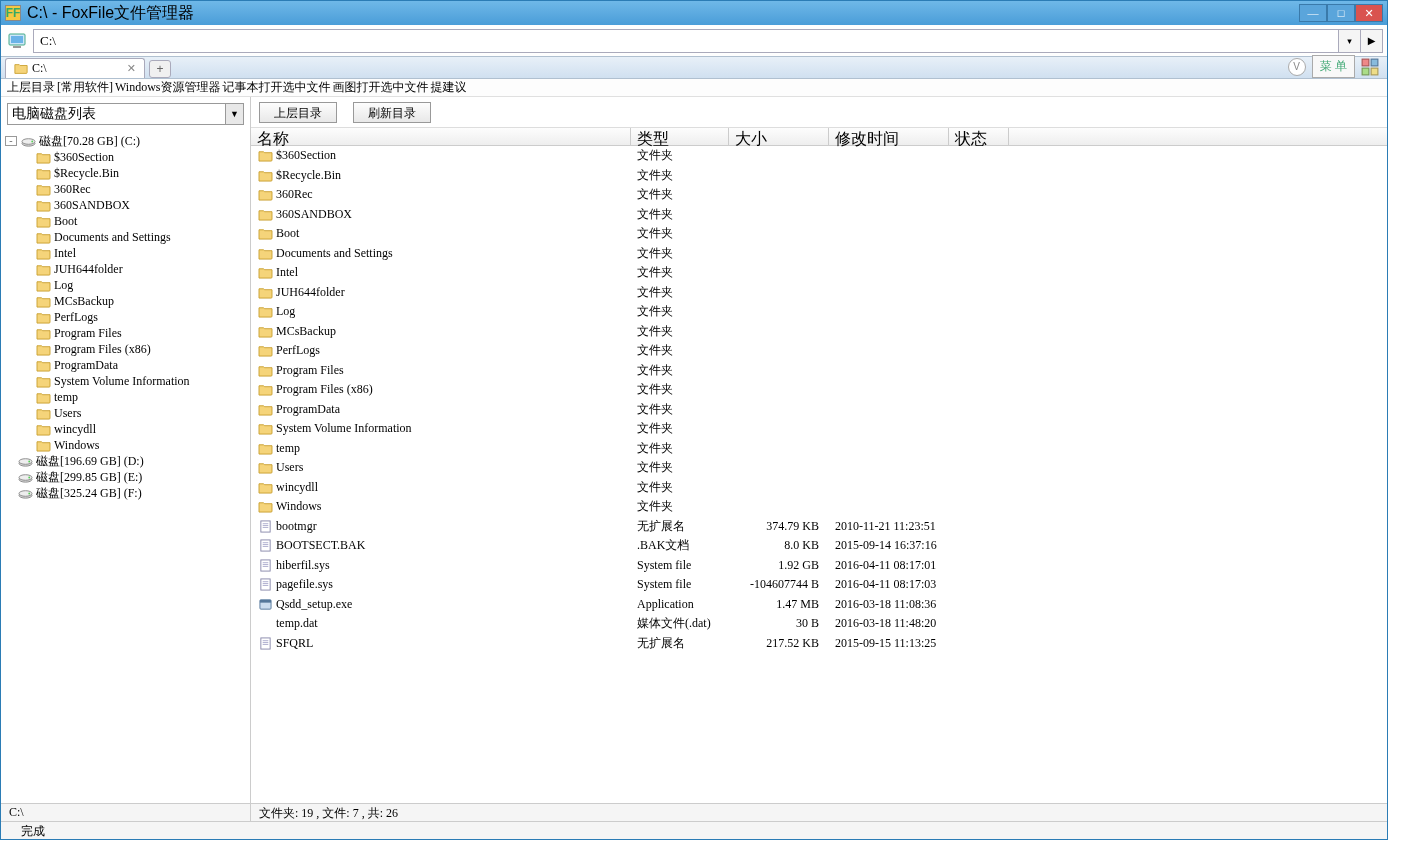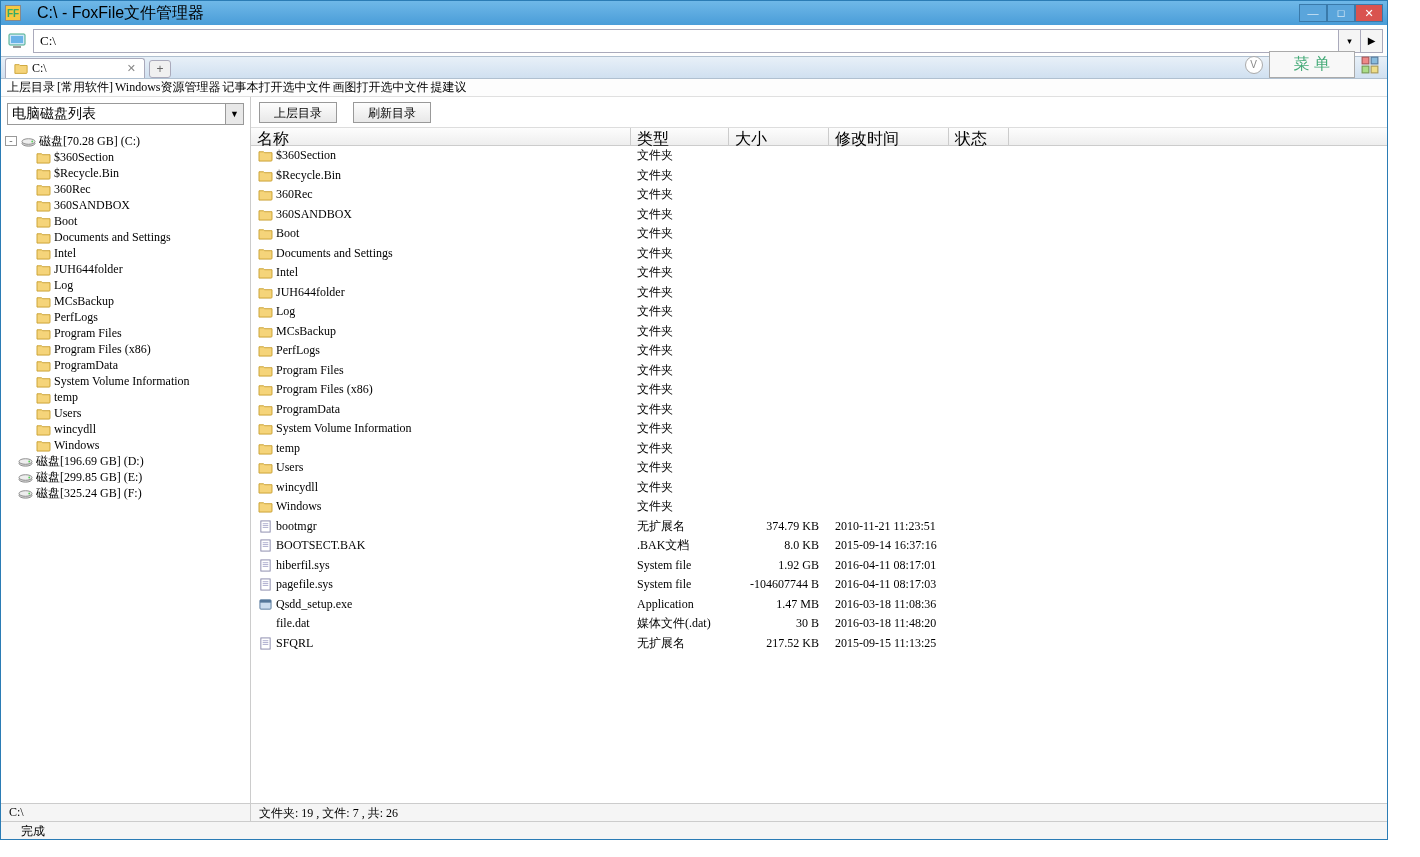--- a/index.html
+++ b/index.html
@@ -1,38 +1,38 @@
 <!DOCTYPE html>
 <html><head>
 <meta charset="utf-8">
 <style>
 *{box-sizing:border-box;margin:0;padding:0}
 body{font-family:"SimSun","宋体",Tahoma,sans-serif;font-size:12px;background:#fff;overflow:hidden}
 .window{border:1px solid #2b7cb5;width:1388px;height:840px;display:flex;flex-direction:column}
 .titlebar{background:linear-gradient(#6fb8e8,#4a9dd8);height:24px;display:flex;align-items:center;padding:0 4px;color:#000}
-.titlebar .app-icon{width:16px;height:16px;margin-right:16px;background:#f5c842;display:inline-flex;align-items:center;justify-content:center;font-size:10px;font-weight:bold;color:#3a6;border:1px solid #888}
+.titlebar .app-icon{width:16px;height:16px;margin-right:6px;background:#f5c842;display:inline-flex;align-items:center;justify-content:center;font-size:12px;font-weight:bold;color:#3a6;border:1px solid #888}
 .titlebar .title{flex:1;font-size:16px;font-family:Liberation Sans, sans-serif}
 .winbtns{display:flex;gap:0}
 .winbtn{width:28px;height:18px;background:#5aa5db;border:1px solid #3a7aaa;display:flex;align-items:center;justify-content:center;font-size:11px;color:#fff;cursor:pointer;font-family:Tahoma}
 .winbtn.close{background:#d9534f}
 .toolbar{height:32px;border-bottom:1px solid #b0c0d0;display:flex;align-items:center;padding:3px 4px;background:#fefefe}
 .toolbar .nav-icon{width:24px;height:24px;display:flex;align-items:center;justify-content:center;margin-right:4px}
 .toolbar .nav-icon svg{width:20px;height:20px}
 .addrbar{flex:1;height:24px;border:1px solid #aab;padding:2px 6px;font-family:Tahoma;font-size:13px;background:#fff}
 .toolbar .drop{width:22px;height:24px;border:1px solid #aab;border-left:none;display:flex;align-items:center;justify-content:center;font-size:9px;background:#f5f5f5;cursor:pointer}
 .toolbar .go{width:22px;height:24px;border:1px solid #aab;border-left:none;display:flex;align-items:center;justify-content:center;font-size:10px;background:#f5f5f5;cursor:pointer}
 .tabbar{height:22px;background:linear-gradient(#e8f0f8,#d0e0f0);border-bottom:1px solid #b0c0d0;display:flex;align-items:flex-end;padding:0 4px}
 .tab{height:20px;background:#fff;border:1px solid #aab;border-bottom:none;border-radius:3px 3px 0 0;padding:0 8px;display:flex;align-items:center;gap:4px;font-family:Tahoma;min-width:140px}
 .tab .fico{width:14px;height:14px}
 .tab .tx{flex:1}
 .tab .cl{font-size:11px;color:#888;cursor:pointer}
 .newtab{width:22px;height:18px;border:1px solid #aab;border-radius:3px;margin-left:4px;display:flex;align-items:center;justify-content:center;background:#f0f0f0;cursor:pointer;font-size:12px;color:#666}
 .tabbar .rt{margin-left:auto;display:flex;align-items:center;gap:6px;padding-right:4px}
 .tabbar .rt .v{width:18px;height:18px;border:1px solid #aaa;border-radius:9px;display:flex;align-items:center;justify-content:center;font-size:10px;color:#888;background:#fff}
-.tabbar .rt .menu{padding:2px 24px;border:1px solid #aaa;background:#f8f8f8;cursor:pointer;font-size:16px;color:#4a7}
+.tabbar .rt .menu{padding:2px 7px;border:1px solid #aaa;background:#f8f8f8;cursor:pointer;font-size:12px;color:#4a7}
 .tabbar .rt .grid{width:18px;height:18px;cursor:pointer}
 .menubar{height:18px;padding:1px 6px;display:flex;gap:2px;align-items:center;font-size:12px;border-bottom:1px solid #e0e0e0;background:#fdfdfd;font-family:"SimSun"}
 .menubar span{cursor:pointer;white-space:nowrap}
 .content{flex:1;display:flex;overflow:hidden}
 .left{width:250px;border-right:1px solid #ccc;display:flex;flex-direction:column}
 .combo{height:22px;margin:6px;border:1px solid #999;display:flex;align-items:center;background:#fff}
 .combo .sel{flex:1;padding:0 4px;font-size:14px;font-family:"SimSun"}
 .combo .ar{width:18px;height:20px;background:#e8e8e8;border-left:1px solid #999;display:flex;align-items:center;justify-content:center;font-size:9px;cursor:pointer}
 .tree{flex:1;overflow:auto;padding:2px 4px;font-family:"SimSun",Tahoma}
 .tnode{display:flex;align-items:center;height:16px;white-space:nowrap;cursor:pointer}
@@ -683,21 +683,21 @@
               </div>
               <div class="cell type">Application</div>
               <div class="cell size">1.47 MB</div>
               <div class="cell mod">2016-03-18 11:08:36</div>
             </div>
             <div class="grow">
               <div class="cell name">
                 <span class="ico file">
                   <svg viewBox="0 0 16 14"></svg>
                 </span>
-                <span>file.dat</span>
+                <span>temp.dat</span>
               </div>
               <div class="cell type">媒体文件(.dat)</div>
               <div class="cell size">30 B</div>
               <div class="cell mod">2016-03-18 11:48:20</div>
             </div>
             <div class="grow">
               <div class="cell name">
                 <span class="ico file">
                   <svg viewBox="0 0 16 14">
                     <rect x="3" y="1" width="10" height="12" fill="#fff" stroke="#88a"></rect>

